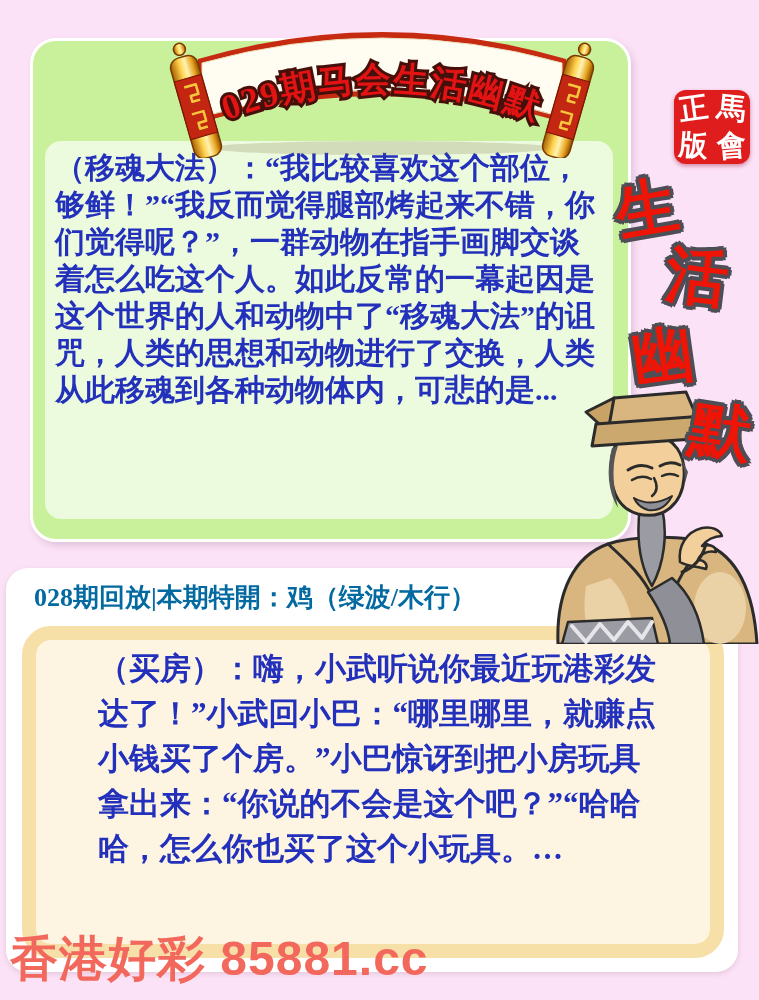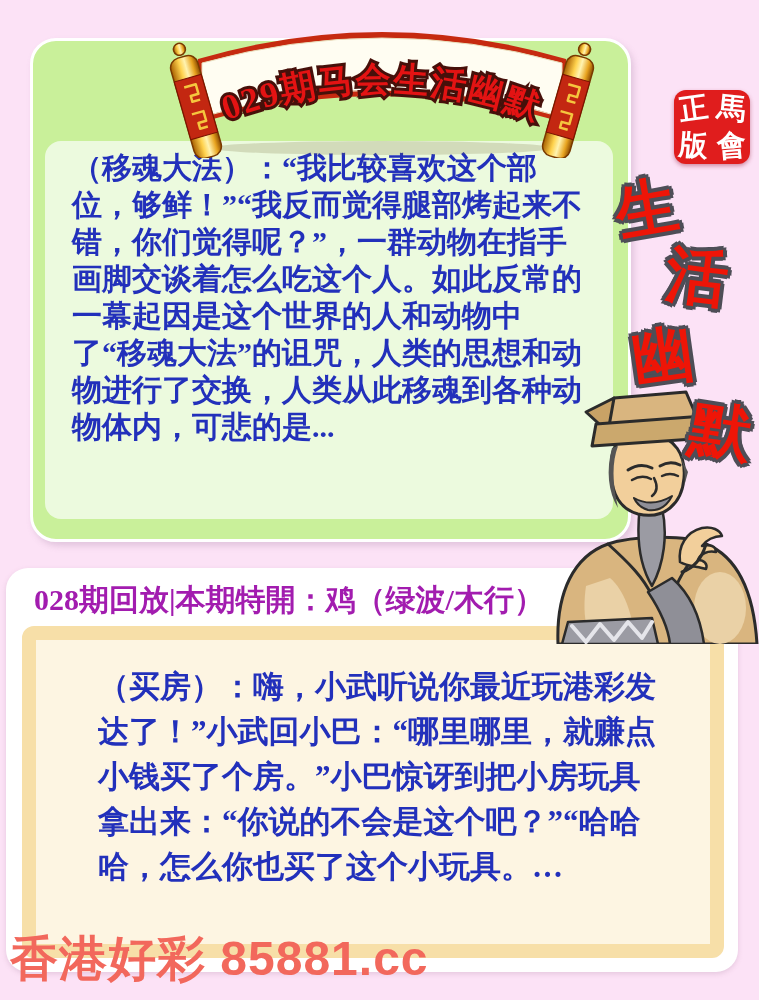--- a/index.html
+++ b/index.html
@@ -4,21 +4,21 @@
 <style>
   html,body{margin:0;padding:0;}
   .page{position:relative;width:759px;height:1000px;background:#fce2f6;overflow:hidden;
         font-family:"Liberation Serif","DejaVu Serif",serif;}
 
   
   .box1{position:absolute;left:30px;top:38px;width:595px;height:498px;
         background:#c9f09a;border:3px solid #ffffff;border-radius:26px;
         box-shadow:3px 4px 6px rgba(150,110,150,.25);z-index:1;}
   .box1-inner{position:absolute;left:12px;top:100px;width:568px;height:378px;
-        background:#ecfade;border-radius:16px;box-sizing:border-box;padding:8px 27px;}
+        background:#ecfade;border-radius:16px;box-sizing:border-box;padding:8px 10px;}
   .box1-text{margin:0;font-weight:bold;font-size:30px;line-height:37px;color:#2230bb;}
 
   
   .banner-svg{position:absolute;left:152px;top:26px;width:460px;height:132px;z-index:3;}
 
   
   .stamp{position:absolute;left:674px;top:90px;width:76px;height:74px;background:#e01d1d;
         border-radius:12px;z-index:3;display:grid;grid-template-columns:1fr 1fr;
         grid-template-rows:1fr 1fr;align-items:center;justify-items:center;
         box-shadow:0 2px 4px rgba(150,30,60,.45);}
@@ -36,25 +36,25 @@
   .v1{left:666px;top:246px;transform:rotate(7deg);}
   .v2{left:632px;top:326px;transform:rotate(-8deg);}
   .v3{left:690px;top:400px;transform:rotate(9deg);}
 
   
   .mascot{position:absolute;left:552px;top:386px;width:207px;height:258px;z-index:2;}
 
   
   .box2{position:absolute;left:6px;top:568px;width:732px;height:404px;background:#ffffff;
         border-radius:22px;z-index:1;box-shadow:0 2px 5px rgba(180,140,170,.3);}
-  .box2-header{position:absolute;left:28px;top:14px;font-weight:bold;font-size:30px;
-        line-height:1.2;color:#a21caf;}
+  .box2-header{position:absolute;left:28px;top:14px;font-weight:bold;font-size:26px;
+        line-height:1.2;color:#0369a1;}
   .box2-inner{position:absolute;left:16px;top:58px;width:702px;height:332px;
-        background:#fdf5e2;border:14px solid #f7dfa8;border-radius:12px;
-        box-sizing:border-box;padding:24px 42px 8px 62px;}
+        background:#fdf5e2;border:14px solid #f7dfa8;border-radius:29px;
+        box-sizing:border-box;padding:6px 42px 8px 62px;}
   .box2-text{margin:0;font-weight:bold;font-size:31px;line-height:45px;color:#2230bb;}
 
   
   .footer-text{position:absolute;left:10px;top:930px;z-index:4;font-weight:700;font-size:48px;
         line-height:1.2;letter-spacing:1px;color:#f2685c;
         font-family:"Liberation Sans","DejaVu Sans",sans-serif;}
 </style>
 </head>
 <body>
 

